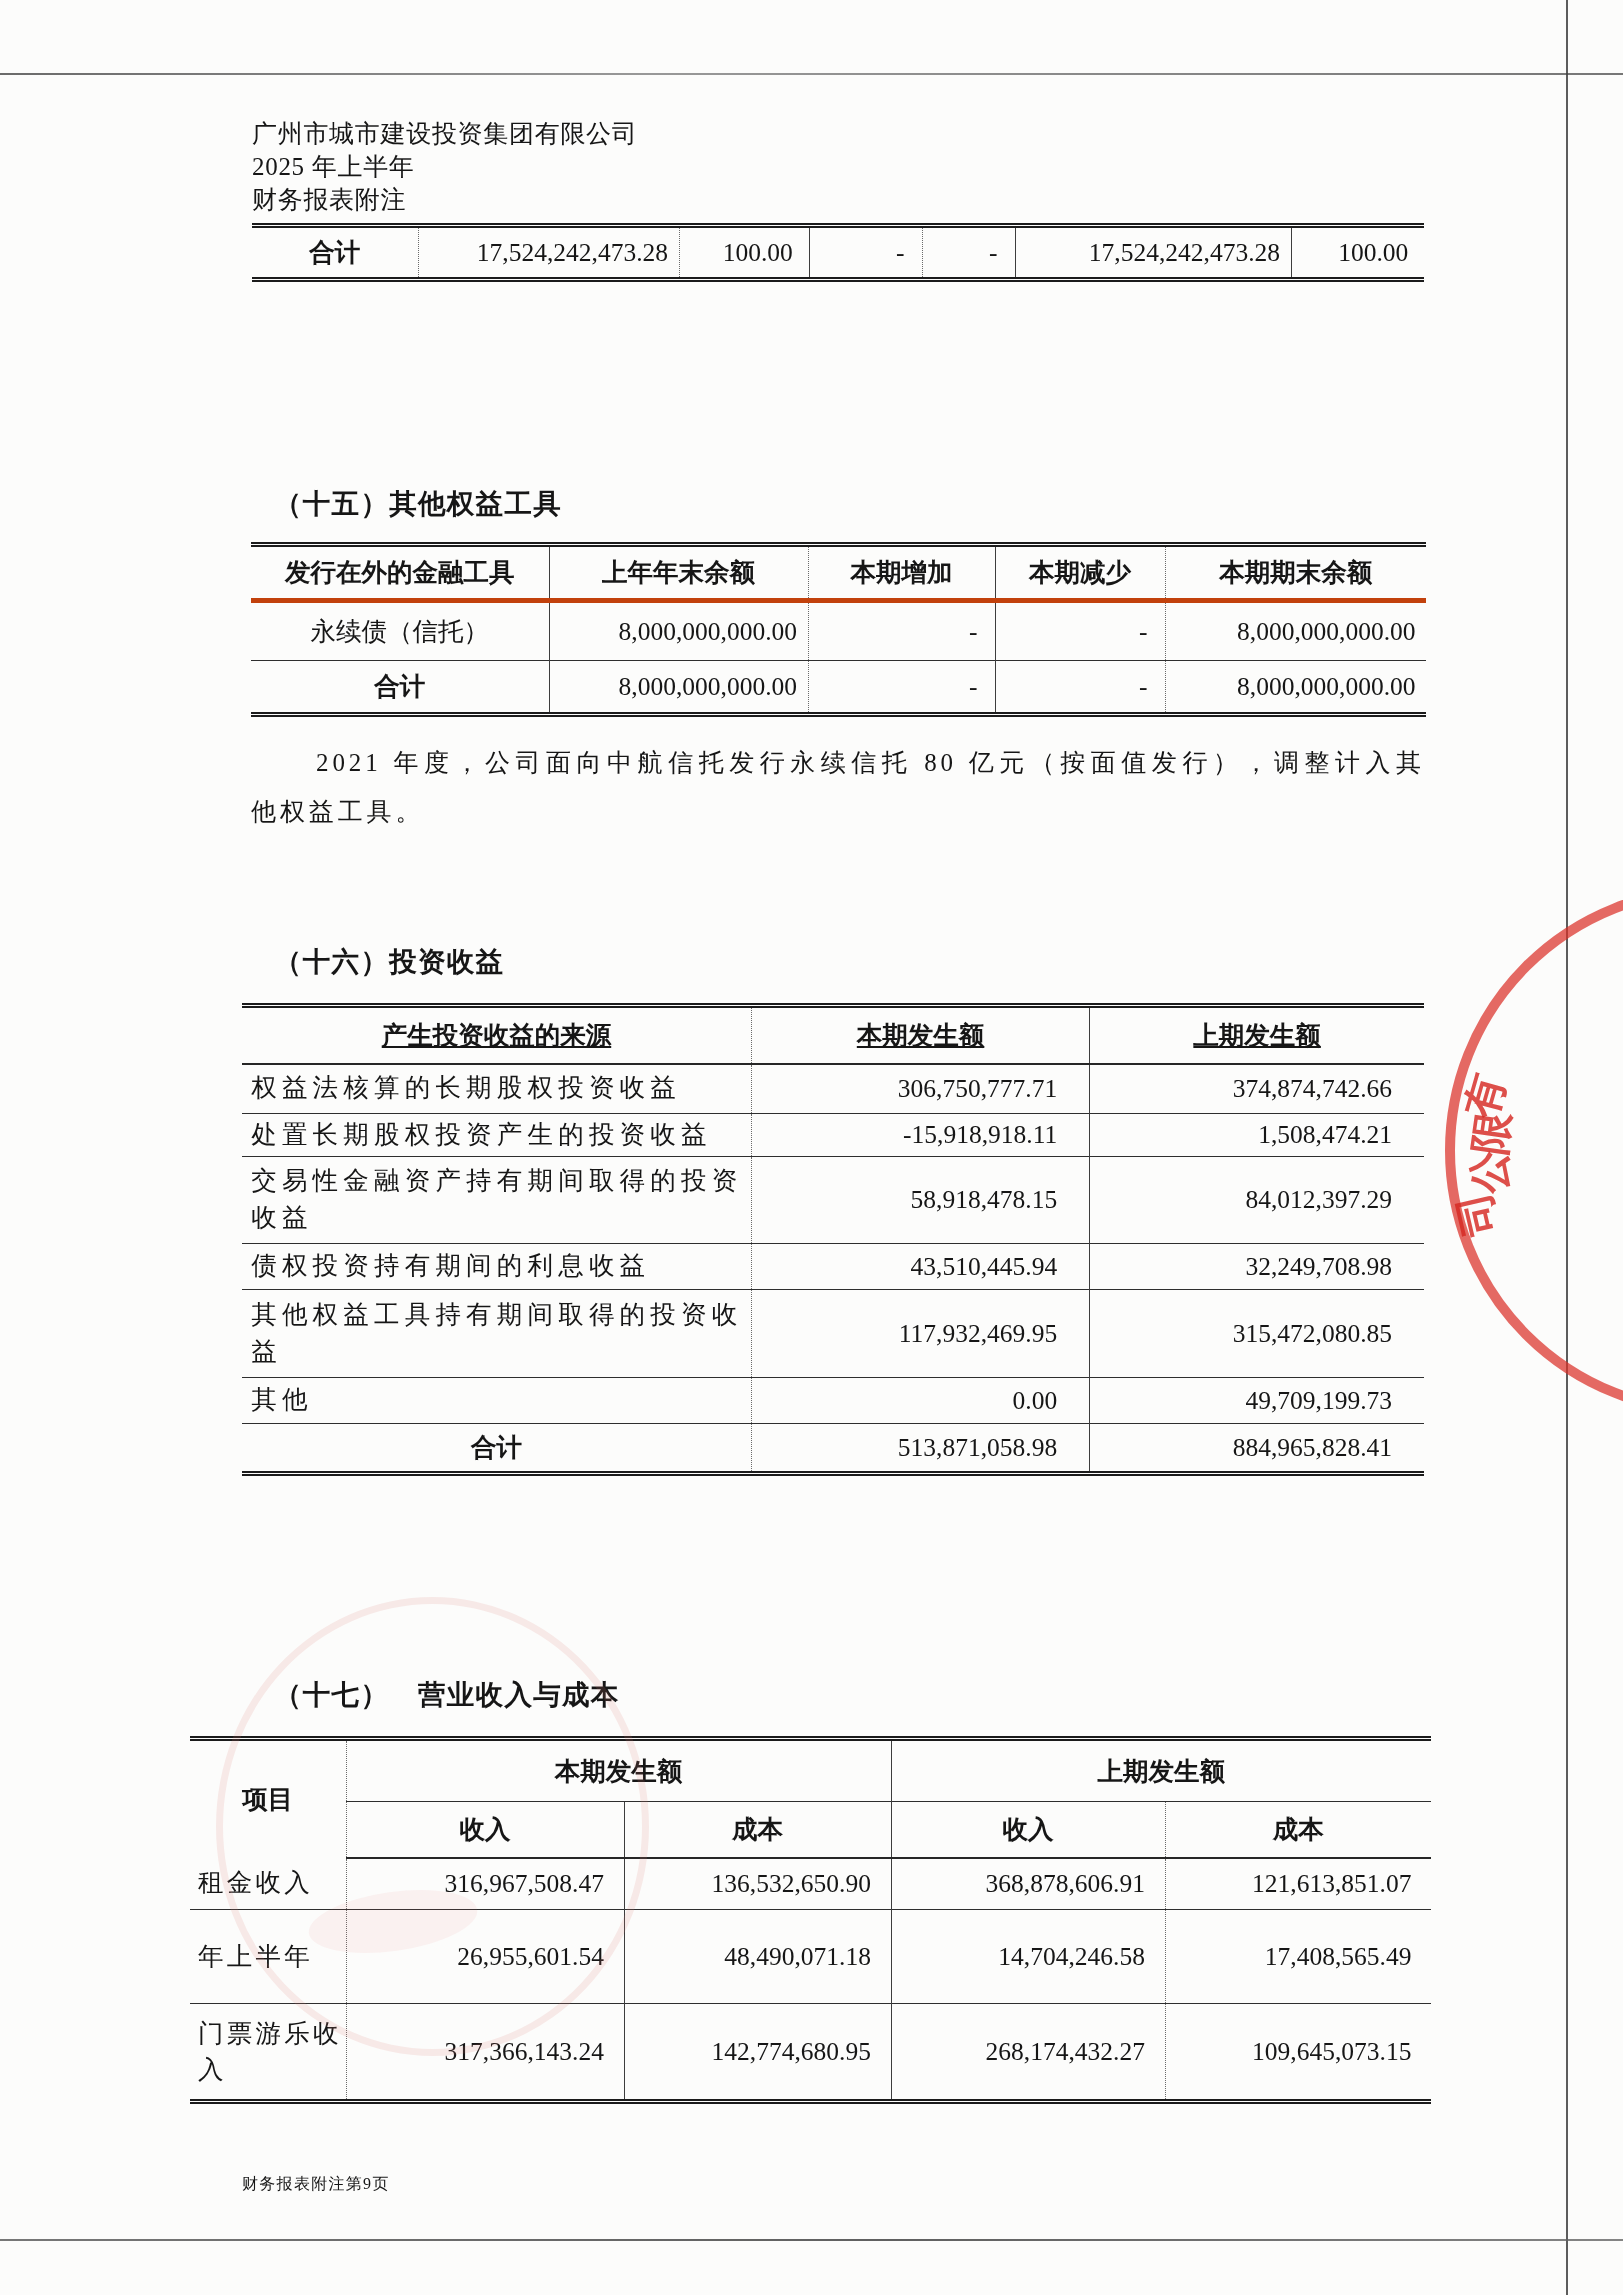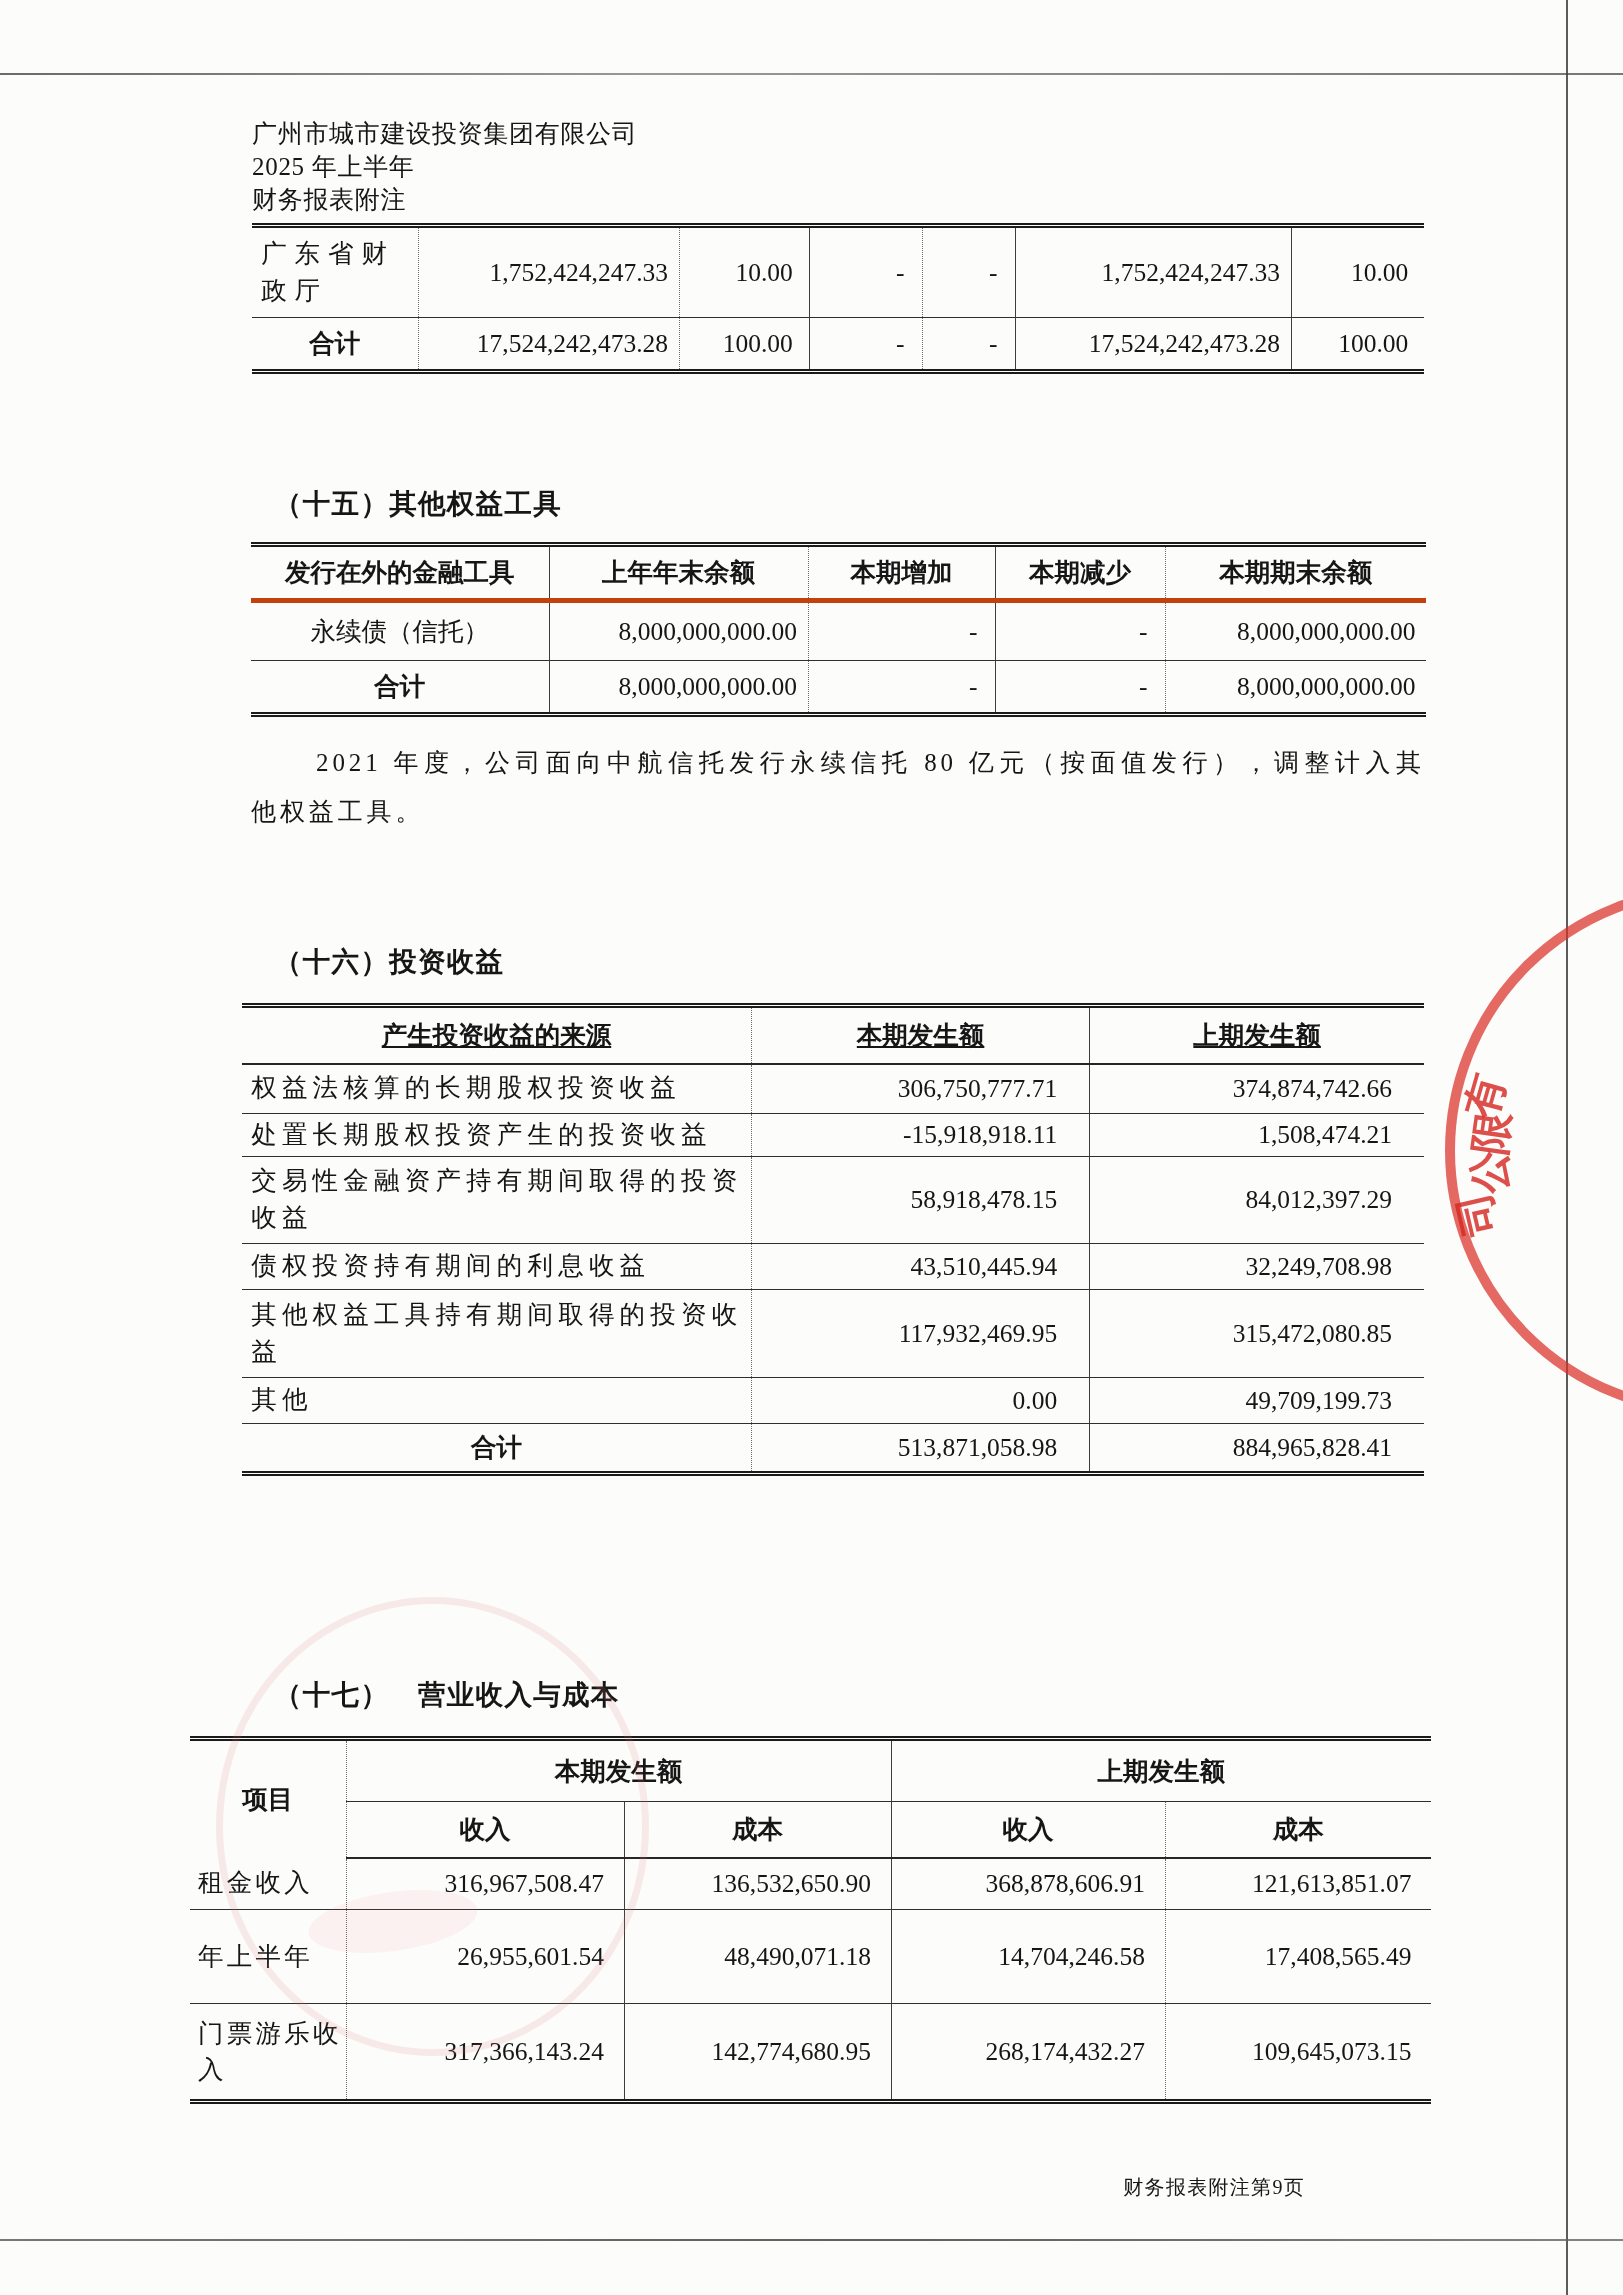--- a/index.html
+++ b/index.html
@@ -52,21 +52,21 @@
   #tbl-16 tr.lg{height:87px;} #tbl-16 tr.lg2{height:85px;} #tbl-16 tr.lg3{height:88px;}
   #tbl-16 tr.tot{height:50px;}
   
   #tbl-17{left:190px;top:1736px;width:1240px;}
   #tbl-17 tr.h1{height:63px;} #tbl-17 tr.h2{height:56px;}
   #tbl-17 tr.h2 td{border-top:1.3px solid #2e2e2e;border-bottom:2px solid #262626;}
   #tbl-17 td.lbl{padding-left:7.9px;letter-spacing:3.3px;line-height:1.4;}
   #tbl-17 td.num{padding-right:19.6px;}
   #tbl-17 tr.r1{height:52px;} #tbl-17 tr.r2{height:94px;} #tbl-17 tr.r3{height:98px;}
   
-  .footer{position:absolute;left:258px;top:2174px;width:1047px;text-align:right;font-size:20px;letter-spacing:1.3px;}
+  .footer{position:absolute;left:242px;top:2174px;width:1047px;text-align:left;font-size:16px;letter-spacing:1.3px;}
   
   .seal-ring{position:absolute;left:1445px;top:885px;width:511px;height:511px;
     border:10.5px solid rgba(219,48,40,.72);border-radius:50%;}
   .seal-char{position:absolute;font-size:43px;font-weight:bold;color:rgba(214,40,34,.82);
     font-family:"Liberation Sans","DejaVu Sans",sans-serif;}
   .seal-ghost{position:absolute;left:216px;top:1597px;width:419px;height:445px;
     border:7.9px solid rgba(224,125,118,.15);border-radius:50%;}
   .seal-ghost2{position:absolute;left:308px;top:1892px;width:170px;height:59px;
     background:rgba(228,120,115,.08);border-radius:50%;transform:rotate(-8deg);}
 </style>
@@ -90,29 +90,20 @@
       <colgroup>
         <col style="width:166px">
           <col style="width:261px">
           <col style="width:130px">
         <col style="width:113px">
           <col style="width:93px">
           <col style="width:276px">
           <col style="width:133px">
       </colgroup>
       <tbody>
-          <tr class="r1">
-        <td class="lbl">广东省财政厅</td>
-        <td class="num bd">1,752,424,247.33</td>
-        <td class="num bd" style="padding-right:15.7px">10.00</td>
-        <td class="dash bs">-</td>
-        <td class="dash bd">-</td>
-        <td class="num bs">1,752,424,247.33</td>
-        <td class="num bs" style="padding-right:15.7px">10.00</td>
-      </tr>
       <tr class="r2 sep">
         <td class="cen bold">合计</td>
         <td class="num bd">17,524,242,473.28</td>
         <td class="num bd" style="padding-right:15.7px">100.00</td>
         <td class="dash bs">-</td>
         <td class="dash bd">-</td>
         <td class="num bs">17,524,242,473.28</td>
         <td class="num bs" style="padding-right:15.7px">100.00</td>
       </tr>
     </tbody>

